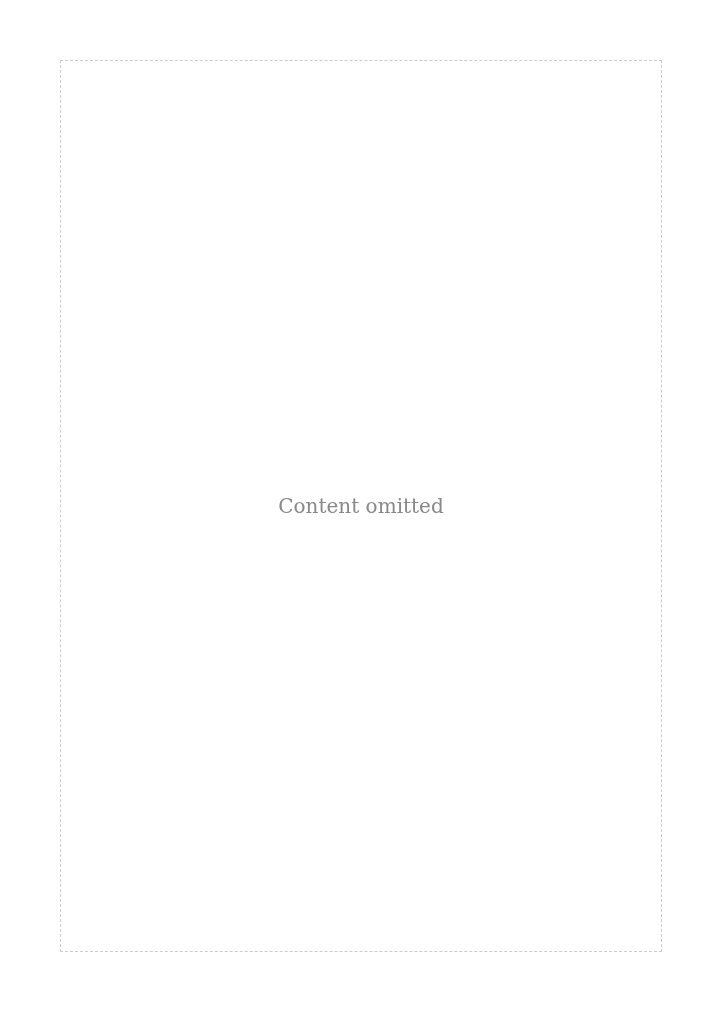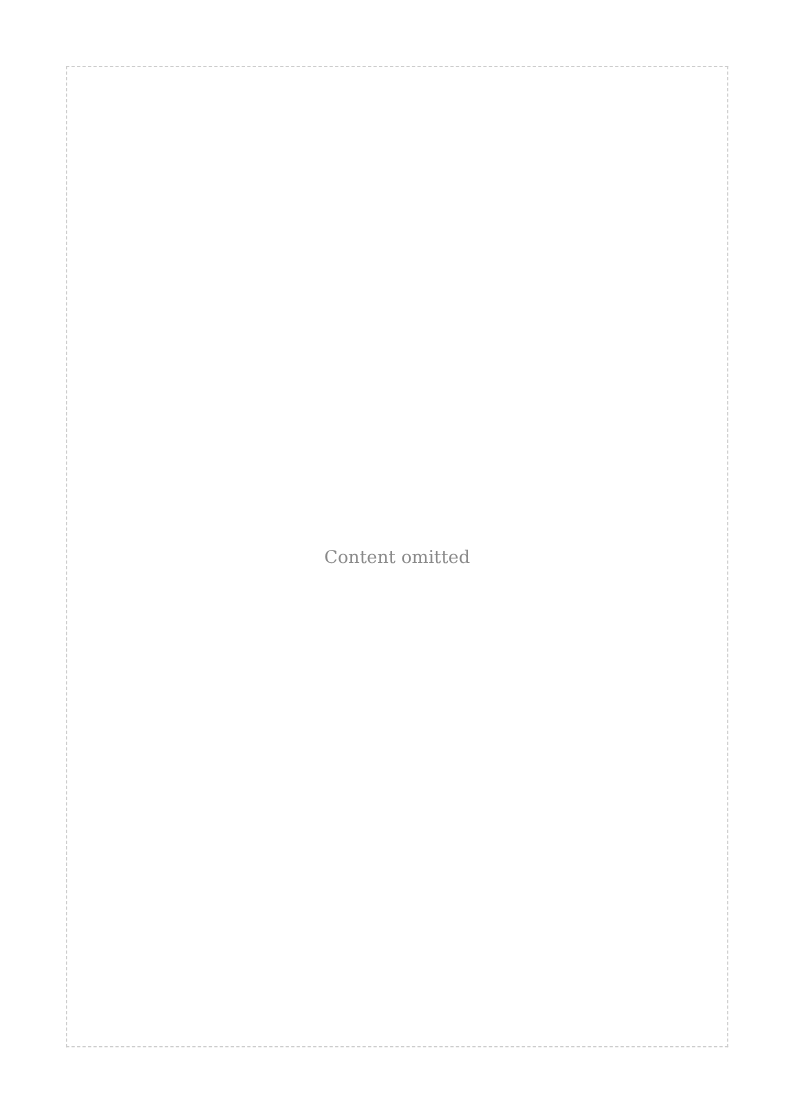--- a/index.html
+++ b/index.html
@@ -1,17 +1,17 @@
 <!DOCTYPE html>
 <html><head>
   <meta charset="utf-8">
   <style>
     html, body { margin: 0; padding: 0; background: #ffffff; }
     body { width: 720px; height: 1010px; position: relative; font-family: "DejaVu Serif", serif; color: #222; }
     .page { position: absolute; left: 60px; top: 60px; width: 600px; height: 890px; border: 1px dashed #ccc; display: flex; align-items: center; justify-content: center; }
-    .note { font-size: 16px; color: #888; text-align: center; }
+    .note { font-size: 20px; color: #888; text-align: center; }
   </style>
 </head>
 <body>
 
 <div class="page">
   <div class="note">Content omitted</div>
 </div>
 
 </body></html>

